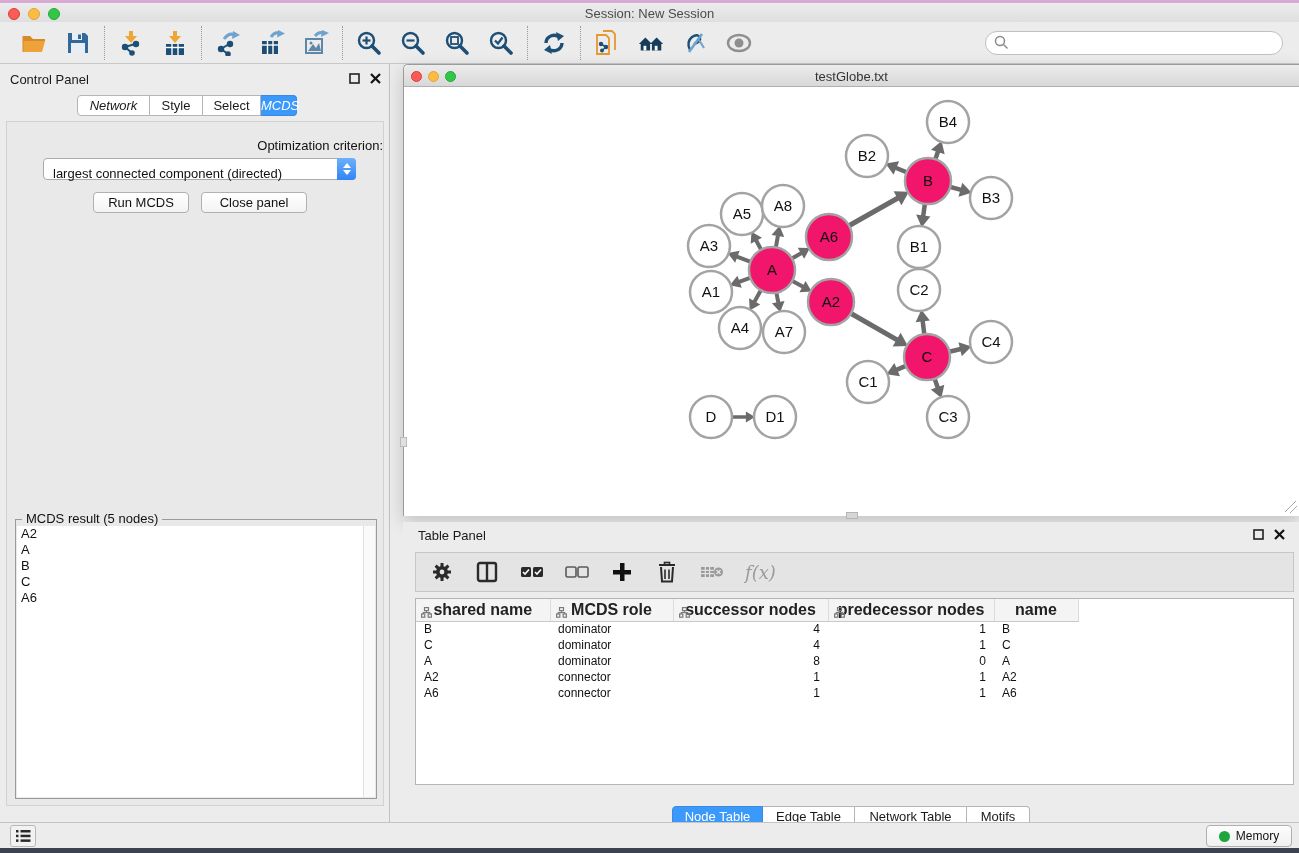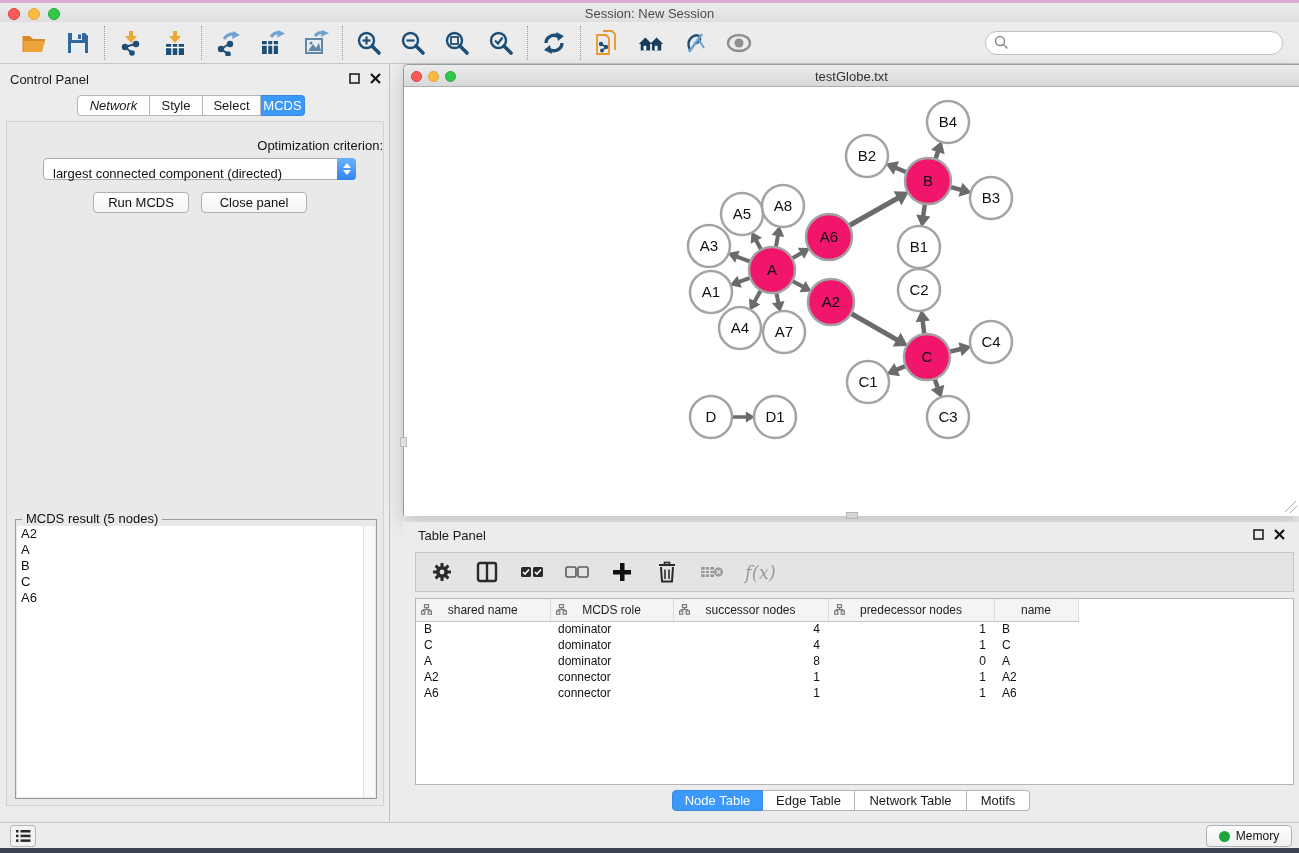--- a/index.html
+++ b/index.html
@@ -35,21 +35,21 @@
   .ph-ico { width:12px; height:12px; display:flex; align-items:center; justify-content:center; }
 
   .seg-tabs { display:flex; }
   .seg-tab { height:21px; line-height:19px; text-align:center; background:#fff; border:1px solid #b5b5b5; border-left:none;
     font-size:13px; color:#1a1a1a; cursor:default; }
   .seg-tab:first-child { border-left:1px solid #b5b5b5; border-radius:4px 0 0 4px; }
   .seg-tab:last-child { border-radius:0 4px 4px 0; }
   .seg-tab.active { background:#3b99fc; border-color:#3b8ae0; color:#fff; }
   #ctrl-tabs { position:absolute; left:77px; top:31px; }
   #ctrl-tabs .seg-tab:nth-child(1){ width:73px;font-style:italic; } #ctrl-tabs .seg-tab:nth-child(2){ width:53px; }
-  #ctrl-tabs .seg-tab:nth-child(3){ width:58px; } #ctrl-tabs .seg-tab:nth-child(4){ width:44px; }
+  #ctrl-tabs .seg-tab:nth-child(3){ width:58px; } #ctrl-tabs .seg-tab:nth-child(4){ width:36px;font-style:italic; }
 
   .cp-content { position:absolute; left:6px; top:57px; width:378px; height:685px; background:#e9e9e9;
     border:1px solid #d2d2d2; }
   .opt-label { position:absolute; left:0; width:100%; top:16px; text-align:right; font-size:13px; color:#111; }
   .dropdown { position:absolute; left:36px; top:36px; width:313px; height:22px; background:#fff;
     border:1px solid #ababab; border-radius:4px; display:flex; align-items:center; cursor:default; }
   .dropdown .dd-text { flex:1; padding-left:9px; font-size:13px; color:#111; white-space:nowrap; overflow:hidden;margin-top:8px; }
   .dd-stepper { width:19px; height:22px; margin:-1px; border-radius:0 4px 4px 0;
     background:linear-gradient(#6db1fb,#3084f4); display:flex; flex-direction:column; align-items:center; justify-content:center; gap:2px; }
   .dd-up { width:0;height:0;border-left:4px solid transparent;border-right:4px solid transparent;border-bottom:5px solid #fff; }
@@ -84,28 +84,28 @@
   .tp-head { position:relative; height:30px; }
   .tp-head .ph-title { position:absolute; left:15px; top:6px; font-size:13px; color:#1a1a1a; }
   .tp-toolbar { position:absolute; left:12px; top:30px; width:879px; height:40px; background:#e4e4e4;
     border:1px solid #c6c6c6; display:flex; align-items:center; gap:21px; padding:0 14px; }
   .tpico { width:24px; height:24px; display:flex; align-items:center; justify-content:center; }
   .fx-label { font-family:"DejaVu Serif", serif; font-style:italic; font-size:18px; color:#9a9a9a; }
 
   .tp-tablewrap { position:absolute; left:12px; top:76px; width:879px; height:187px; background:#fff; border:1px solid #b5b5b5; overflow:hidden; }
   table.datatable { border-collapse:collapse; table-layout:fixed; width:100%; }
   table.datatable th { height:22px; background:#f4f4f4; border-bottom:1px solid #c9c9c9; border-right:1px solid #dcdcdc;
-    font-weight:normal; font-size:12px; color:#222; position:relative; text-align:center; }
+    font-weight:bold; font-size:16px; color:#222; position:relative; text-align:center; }
   table.datatable th.filler { border-right:none; background:#fff; border-bottom:none; }
   table.datatable th .hicon { position:absolute; left:5px; top:5px; }
   table.datatable td { height:16px; font-size:12px; color:#111; padding:0 8px; white-space:nowrap; }
   td.num { text-align:right; padding-right:13px; }
 
   #tbl-tabs { position:absolute; left:269px; top:268px; }
-  #tbl-tabs .seg-tab { padding:0; }
+  #tbl-tabs .seg-tab { padding:0;margin-top:16px; }
   #tbl-tabs .seg-tab:nth-child(1){ width:91px; } #tbl-tabs .seg-tab:nth-child(2){ width:92px; }
   #tbl-tabs .seg-tab:nth-child(3){ width:112px; } #tbl-tabs .seg-tab:nth-child(4){ width:63px; }
 
   
   .statusbar { position:absolute; left:0; top:822px; width:1299px; height:26px; background:#ececec; border-top:1px solid #c4c4c4; }
   .sb-listbtn { position:absolute; left:10px; top:2px; width:26px; height:22px; background:#f2f2f2;
     border:1px solid #b8b8b8; border-radius:3px; display:flex; align-items:center; justify-content:center; }
   .memory-btn { position:absolute; right:7px; top:2px; width:86px; height:22px; background:linear-gradient(#fdfdfd,#f0f0f0);
     border:1px solid #b0b0b0; border-radius:4px; display:flex; align-items:center; justify-content:center; gap:6px; font-size:12px; color:#111; }
   .mem-dot { width:11px; height:11px; border-radius:50%; background:#1ea53c; }

